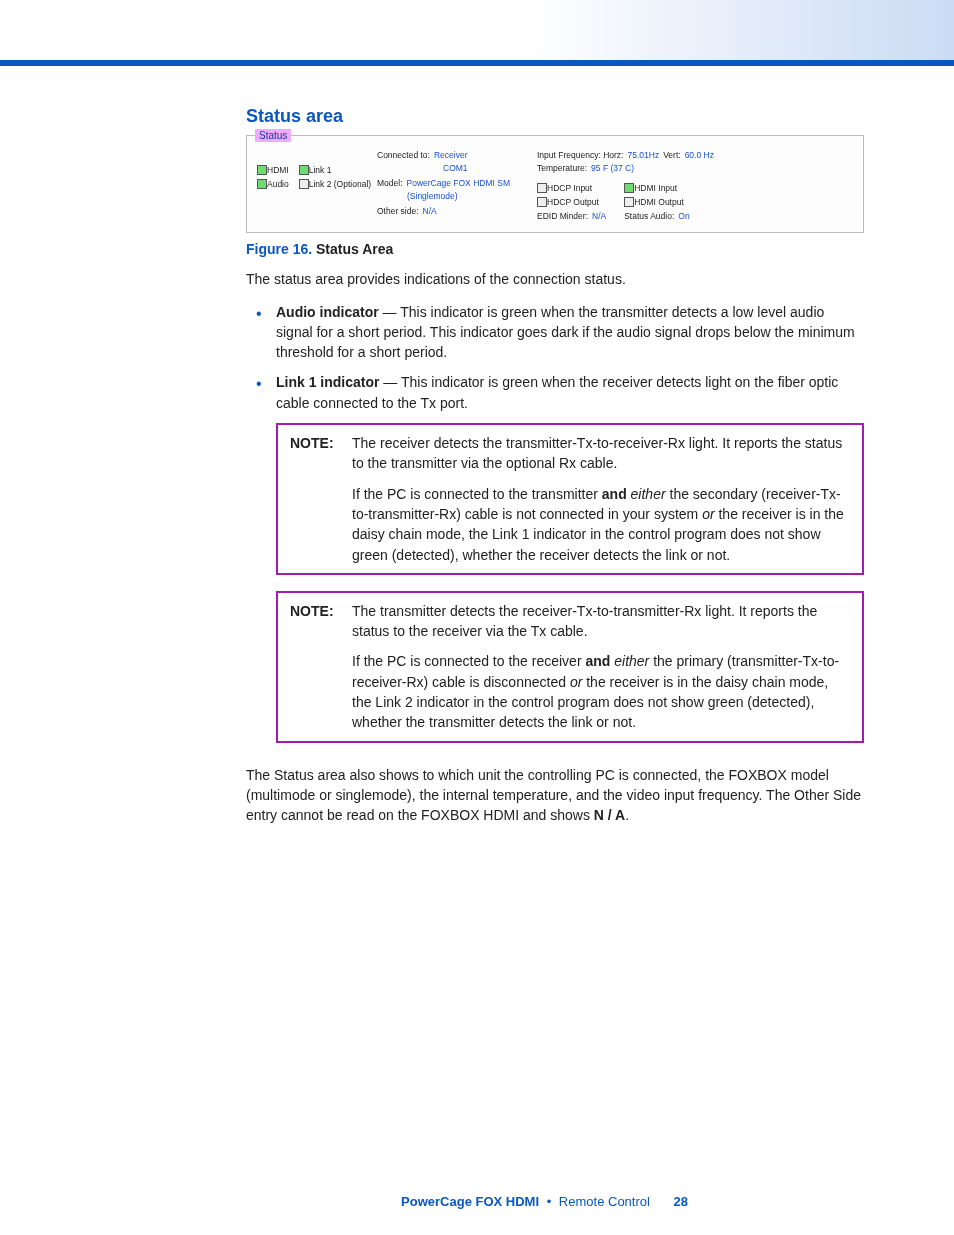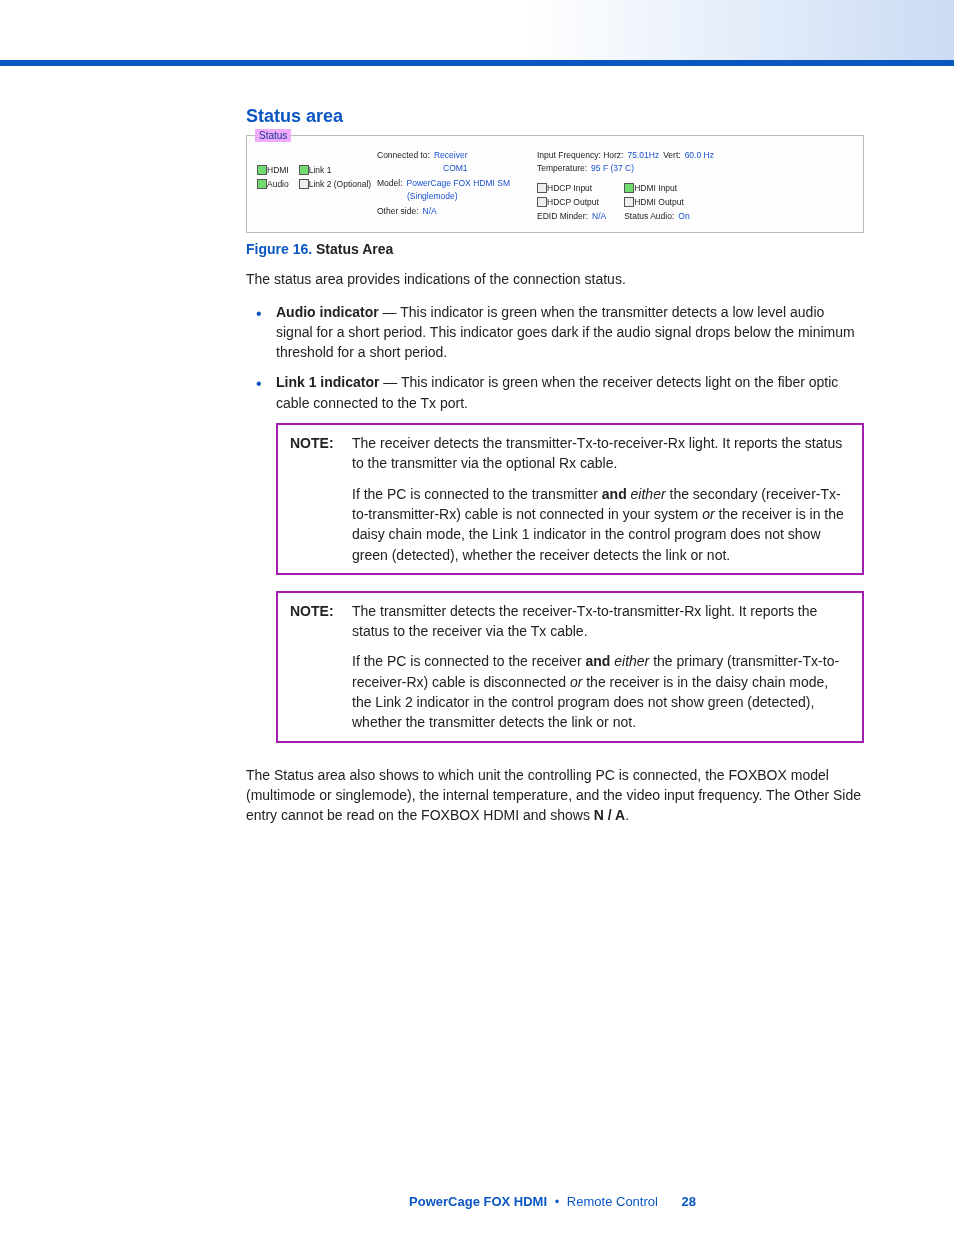--- a/index.html
+++ b/index.html
@@ -27,21 +27,21 @@
   .sp-left { width: 120px; }
   .sp-mid { width: 160px; }
   .sp-right { flex: 1; }
   .ind { display: flex; align-items: flex-start; margin: 3px 0; }
   .ind .box { width: 10px; height: 10px; border: 1px solid #555; background: #eee; }
   .ind .box.green { background: #6edc6e; }
   .kv { display: flex; gap: 4px; margin: 2px 0; }
   .kv .k { color: #222; }
   .kv .v { color: #1850d0; }
   .sp-grid { display: flex; gap: 18px; }
-  .footer { position: absolute; bottom: 26px; left: 8px; width: 780px; text-align: right; padding-right: 92px; font-size: 13px; }
+  .footer { position: absolute; bottom: 26px; left: 0; width: 780px; text-align: right; padding-right: 92px; font-size: 13px; }
   .footer .ft-title { color: #0a57c2; font-weight: 600; }
   .footer .ft-dot { color: #0a57c2; padding: 0 4px; }
   .footer .ft-sec { color: #0a57c2; }
   .footer .ft-num { color: #0a57c2; font-weight: 700; padding-left: 20px; }
 </style>
 </head>
 <body>
 
 <div class="topbar"></div>
 

